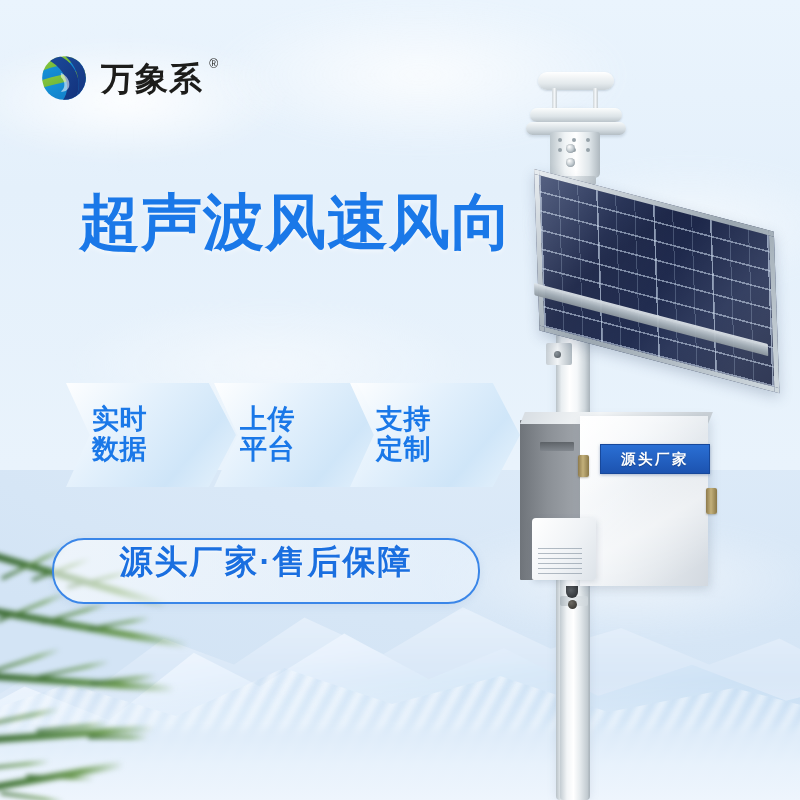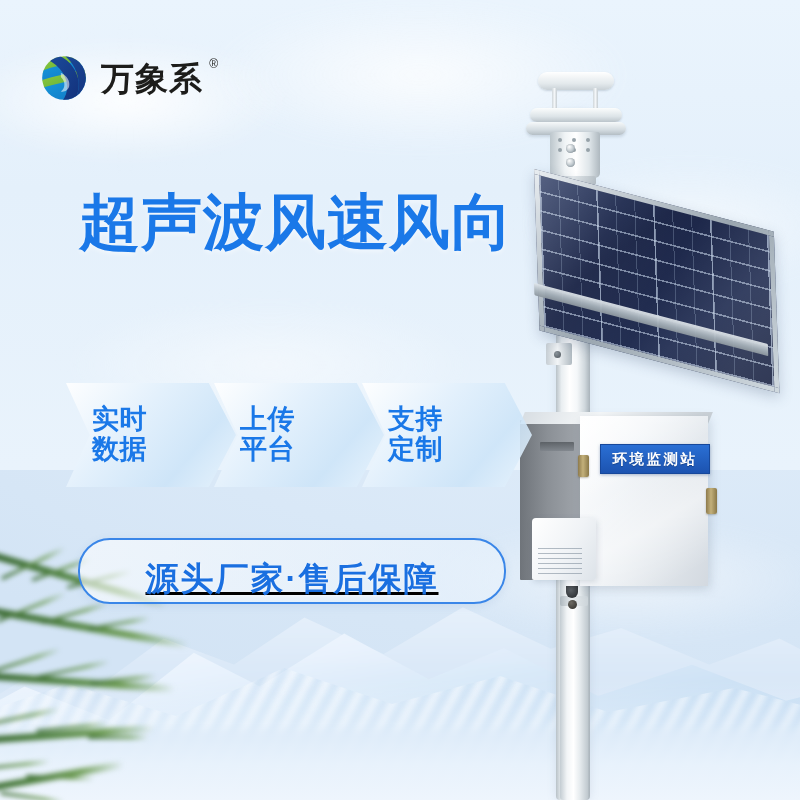--- a/index.html
+++ b/index.html
@@ -282,35 +282,34 @@
   .badges{position:absolute;left:66px;top:383px;width:440px;height:104px;}
   .badge{
     position:absolute;top:0;width:170px;height:104px;
     clip-path:polygon(0% 0%, 84% 0%, 100% 50%, 84% 100%, 0% 100%, 14% 50%);
     background:linear-gradient(130deg, rgba(255,255,255,.92) 0%, rgba(226,240,252,.92) 40%, rgba(204,228,248,.88) 72%, rgba(233,244,253,.9) 100%);
     box-shadow:0 2px 8px rgba(90,130,180,.16);
     display:flex;align-items:center;
   }
   .b1{left:0;}
   .b2{left:148px;}
-  .b3{left:296px;}
+  .b3{left:284px;}
   .badge-text{
     margin-left:26px;font-size:27px;line-height:1.1;font-weight:bold;color:#1a78e8;
     font-family:"Liberation Sans","DejaVu Sans",sans-serif;
     letter-spacing:.5px;
   }
   .badge-text .bl{display:block;}
 
   .pill{
-    position:absolute;left:78px;top:538px;width:424px;height:62px;
+    position:absolute;left:52px;top:538px;width:424px;height:62px;
     border:2px solid #3a86e8;border-radius:32px;
     background:linear-gradient(100deg, rgba(255,255,255,.58), rgba(236,245,254,.48));
-    display:flex;align-items:flex-end;justify-content:center;
+    display:flex;align-items:flex-start;justify-content:center;
     box-shadow:0 2px 8px rgba(90,130,180,.12);
-    text-decoration:underline;
   }
   .pill span{
     font-size:33px;font-weight:bold;color:#1a6fe0;letter-spacing:2px;
     font-family:"Liberation Sans","DejaVu Sans",sans-serif;
     text-shadow:0 1px 3px rgba(255,255,255,.6);
   }
 </style>
 </head>
 <body>
 
@@ -401,21 +400,21 @@
     </div>
     <div class="cab-slot"></div>
     <div class="latch l1"></div>
     <div class="latch l2"></div>
     <div class="latch l3"></div>
     <div class="vent-module"></div>
     <div class="vent-grill"></div>
     <div class="cab-drip"></div>
 
     <div class="label-plate">
-      <span>环境监测站</span>
+      <span>源头厂家</span>
     </div>
   </div>
 
   <div class="logo">
     <span class="logo-mark">
       <svg viewBox="0 0 100 100" width="52" height="52" aria-hidden="true">
         <defs>
           <linearGradient id="gBlueD" x1="0" y1="0" x2="1" y2="1">
             <stop offset="0%" stop-color="#1d4fa0"></stop>
               <stop offset="100%" stop-color="#12307a"></stop>

